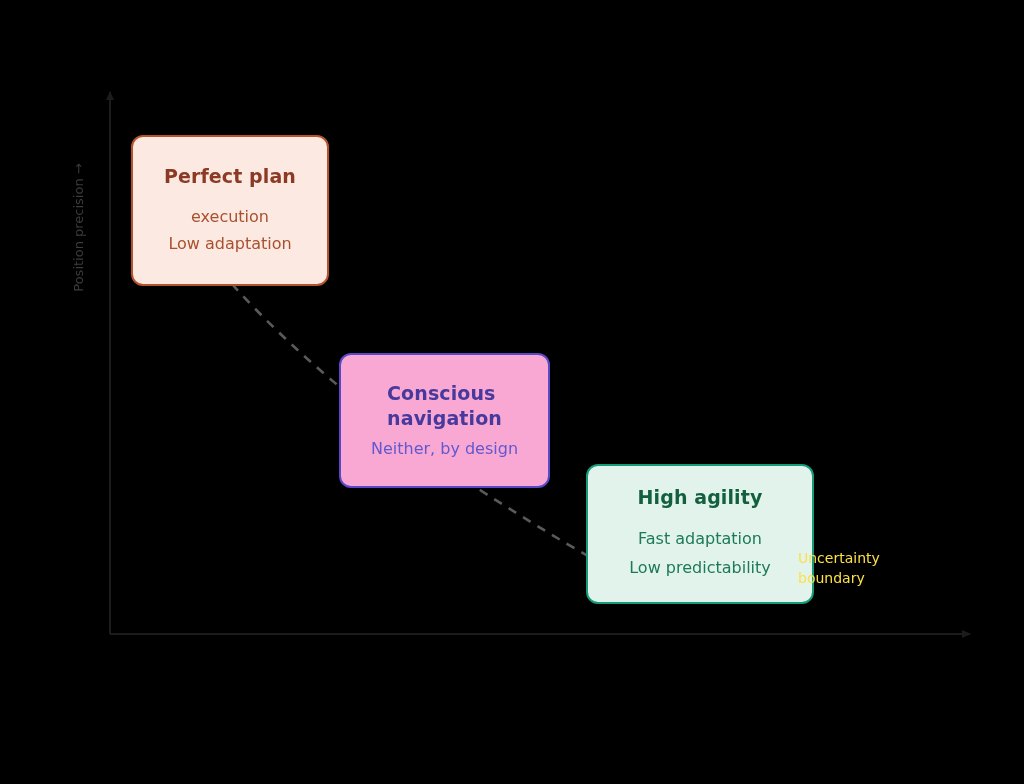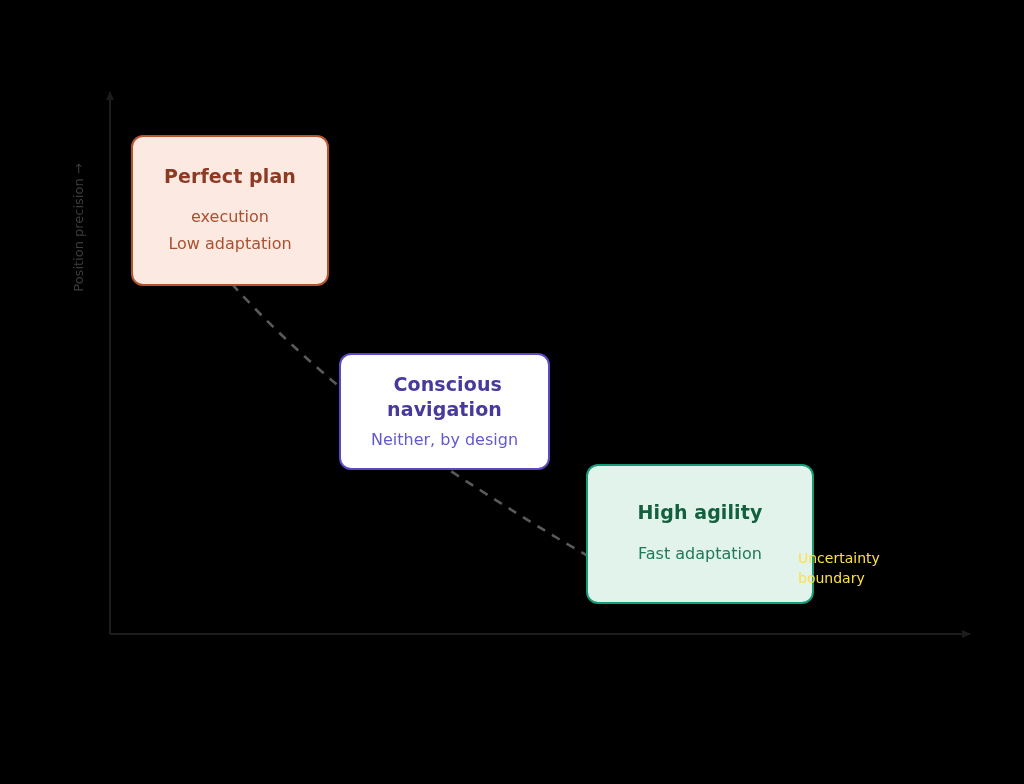--- a/index.html
+++ b/index.html
@@ -34,21 +34,21 @@
   .box {
     position: absolute;
     box-sizing: border-box;
     border-radius: 12px;
     border-width: 2px;
     border-style: solid;
     display: flex;
     flex-direction: column;
     align-items: center;
     justify-content: center;
-    text-align: right;
+    text-align: left;
   }
   .box .box-title {
     font-weight: bold;
     letter-spacing: 0.1px;
   }
   .box .box-line {
     font-weight: normal;
   }
 
   
@@ -69,22 +69,22 @@
     color: #a9512f;
     font-size: 16px;
     line-height: 27px;
   }
 
   
   #box-conscious-navigation {
     left: 339px;
     top: 353px;
     width: 211px;
-    height: 117px;
-    background: #ffffff;
+    height: 135px;
+    background: #f9a8d4;
     border-color: #5a48c8;
   }
   #box-conscious-navigation .box-title {
     color: #473a9c;
     font-size: 19px;
     line-height: 25px;
     margin-bottom: 6px;
   }
   #box-conscious-navigation .box-line {
     color: #6258cf;
@@ -206,20 +206,21 @@
     <div class="box-title">
       <div>Conscious</div>
       <div>navigation</div>
     </div>
     <div class="box-line">Neither, by design</div>
   </div>
 
   <div class="box" id="box-high-agility">
     <div class="box-title">High agility</div>
     <div class="box-line">Fast adaptation</div>
+    <div class="box-line">Low predictability</div>
   </div>
 
   <div id="uncertainty-boundary-label">
     <div>Uncertainty</div>
     <div>boundary</div>
   </div>
 
 
 </div>
 

